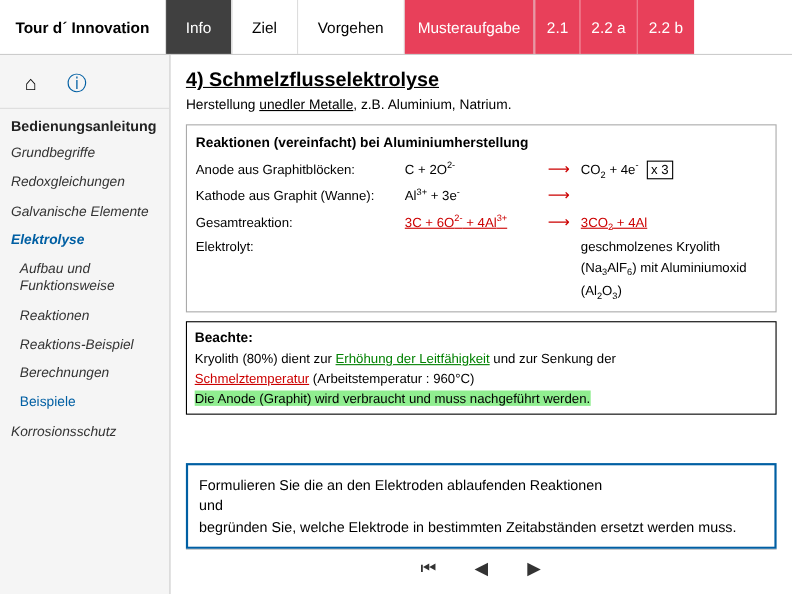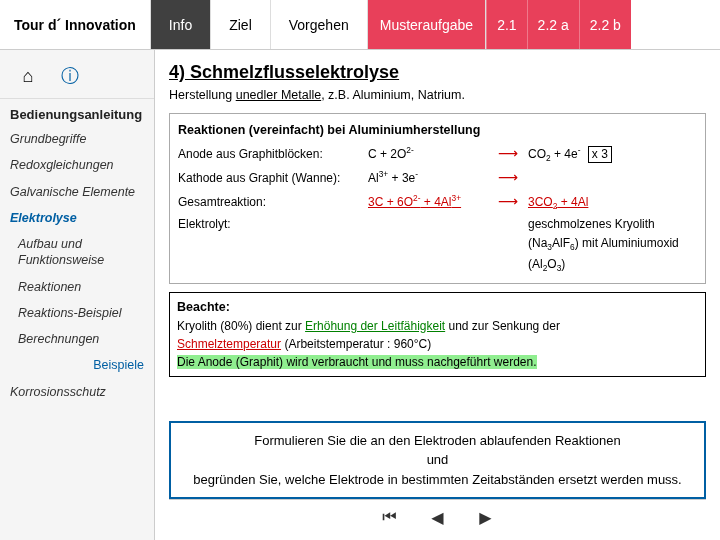--- a/index.html
+++ b/index.html
@@ -101,21 +101,20 @@
       color: #005fa3;
       font-weight: bold;
     }
     .sidebar-item.indented {
       padding-left: 18px;
     }
     .sidebar-item.examples {
       color: #005fa3;
       padding-left: 18px;
       font-style: normal;
-      text-align: right;
     }
 
     
     .content {
       flex: 1;
       display: flex;
       flex-direction: column;
       padding: 12px 14px 6px 14px;
       overflow: hidden;
     }
@@ -207,21 +206,20 @@
 
     
     .question-box {
       border: 2px solid #005fa3;
       padding: 8px 10px;
       background: #fff;
       font-size: 13px;
       line-height: 1.5;
       color: #000;
       margin-top: auto;
-      text-align: center;
     }
 
     
     .bottom-nav {
       display: flex;
       align-items: center;
       justify-content: center;
       gap: 20px;
       padding: 5px 0;
       border-top: 1px solid #ccc;

